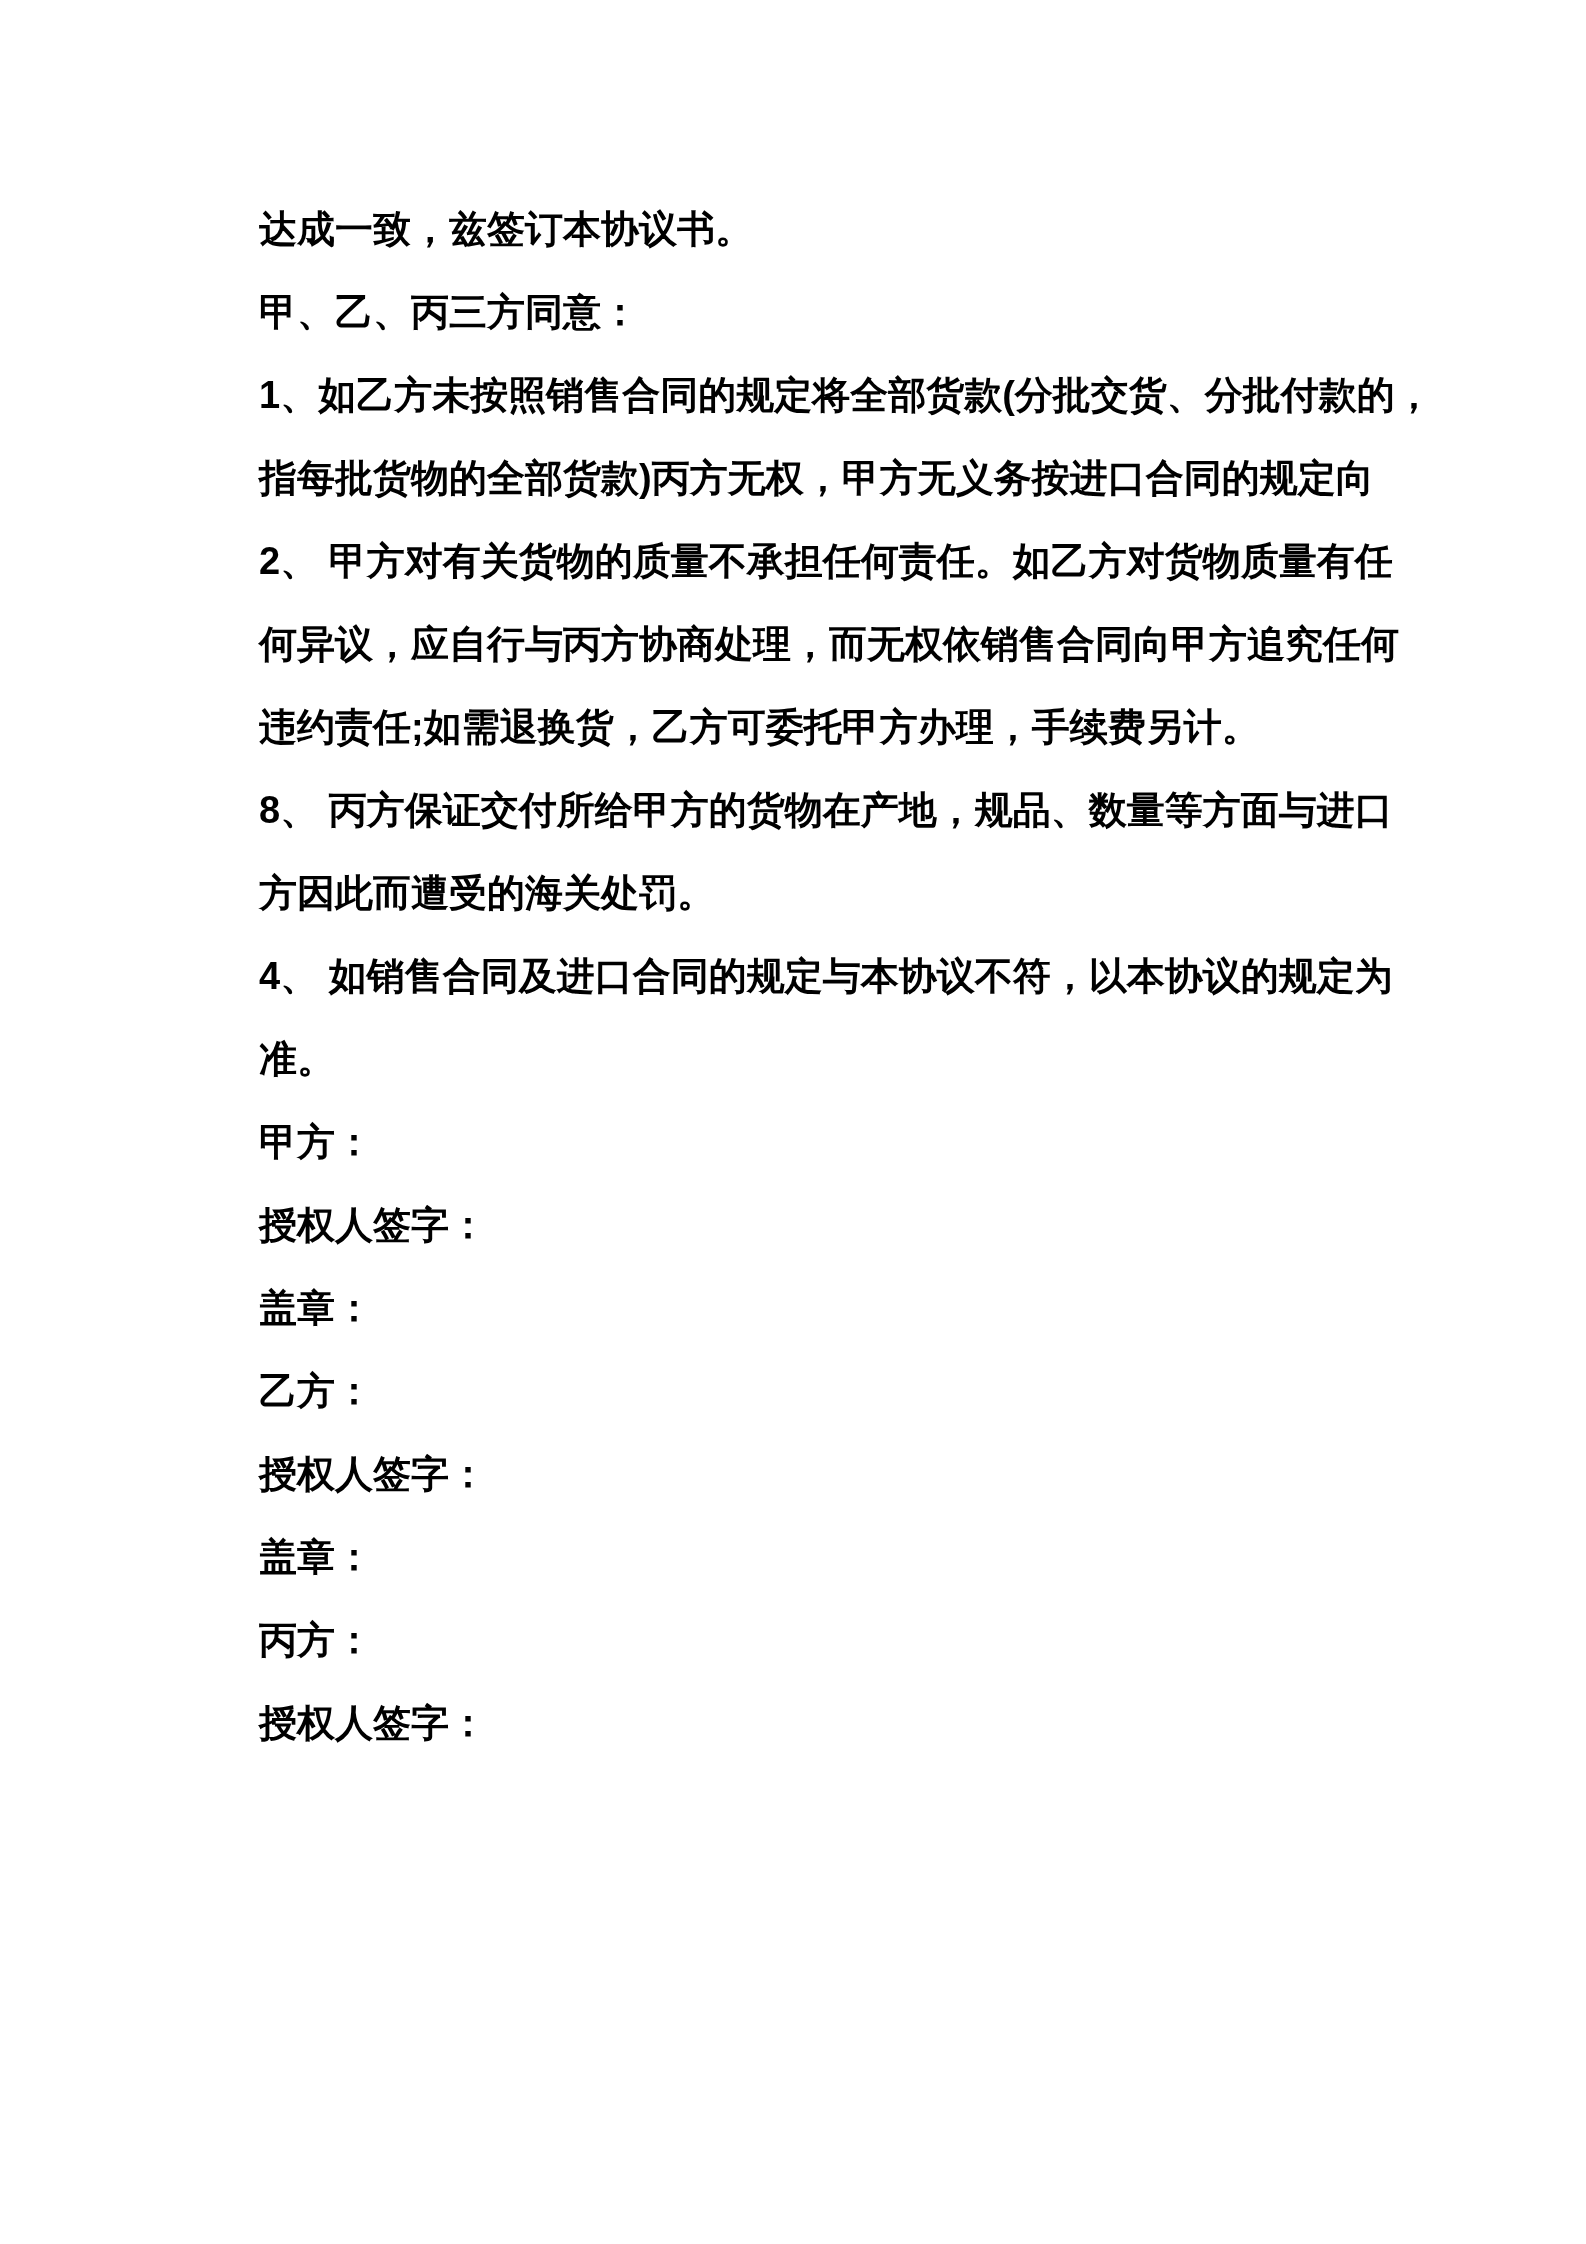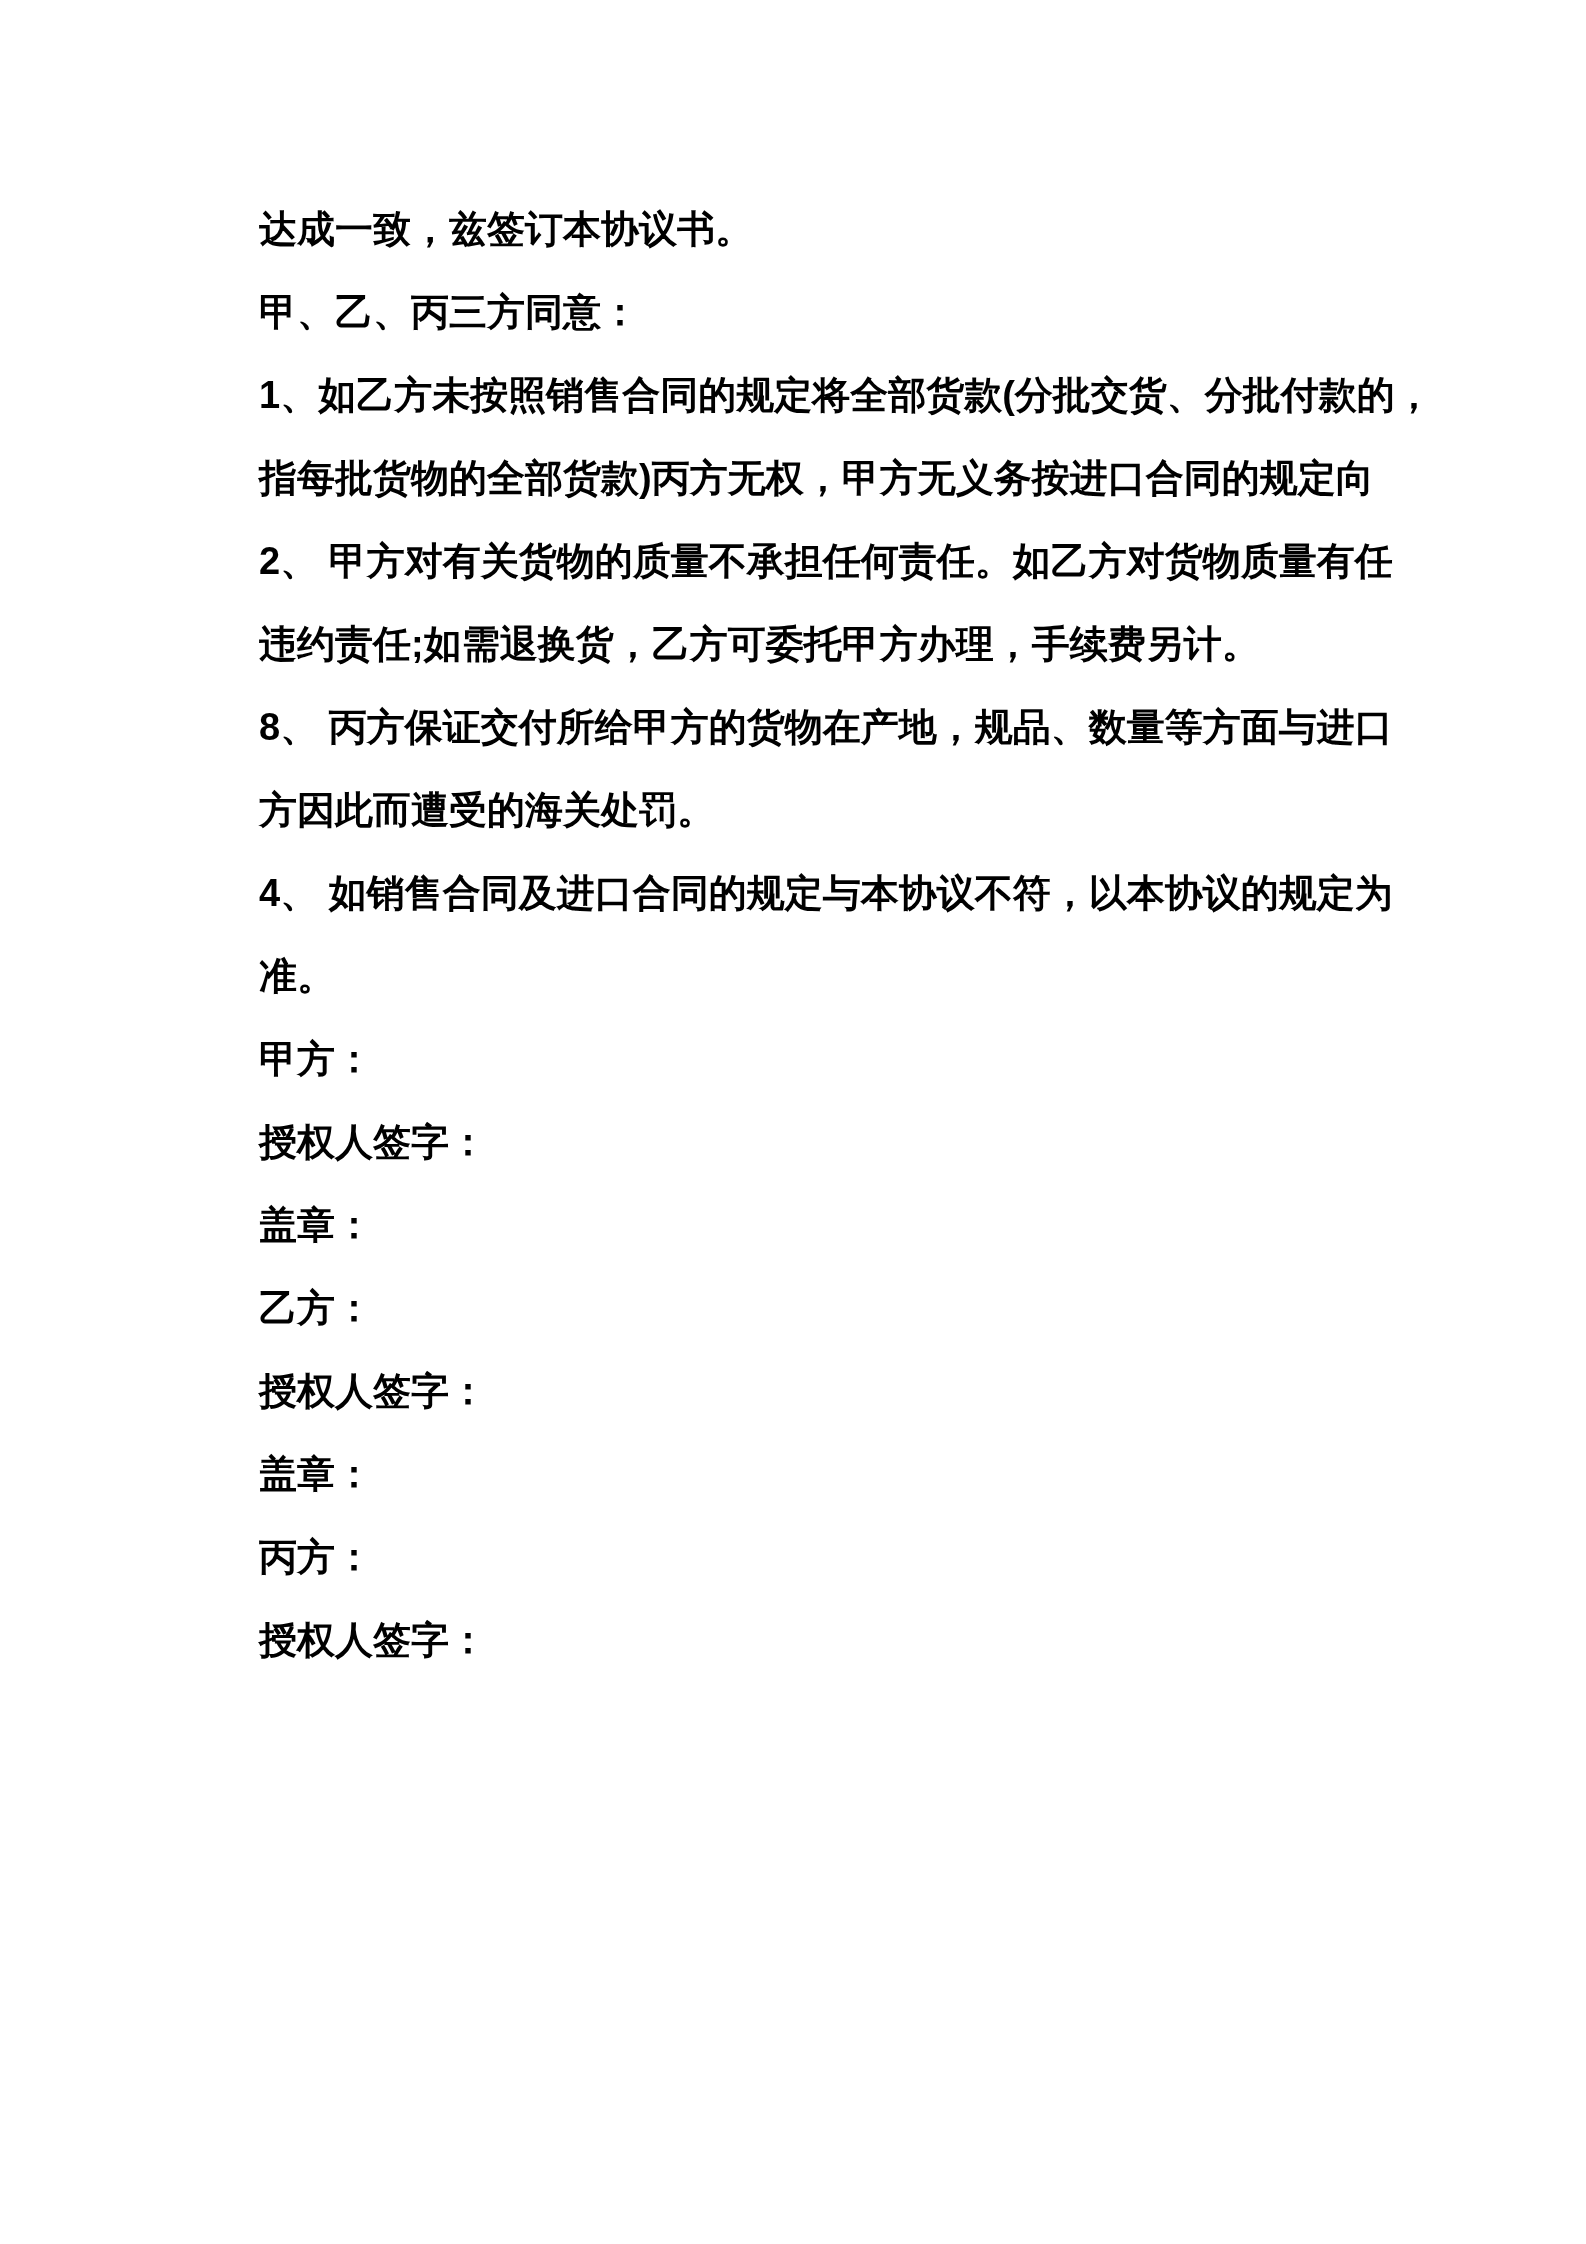--- a/index.html
+++ b/index.html
@@ -35,20 +35,21 @@
 </head>
 <body>
 
 <div class="page">
   <div class="content">
     <div class="line">达成一致，兹签订本协议书。</div>
     <div class="line">甲、乙、丙三方同意：</div>
     <div class="line">1、如乙方未按照销售合同的规定将全部货款(分批交货、分批付款的，</div>
     <div class="line">指每批货物的全部货款)丙方无权，甲方无义务按进口合同的规定向</div>
     <div class="line">2、 甲方对有关货物的质量不承担任何责任。如乙方对货物质量有任</div>
+    <div class="line">何异议，应自行与丙方协商处理，而无权依销售合同向甲方追究任何</div>
     <div class="line">违约责任;如需退换货，乙方可委托甲方办理，手续费另计。</div>
     <div class="line">8、 丙方保证交付所给甲方的货物在产地，规品、数量等方面与进口</div>
     <div class="line">方因此而遭受的海关处罚。</div>
     <div class="line">4、 如销售合同及进口合同的规定与本协议不符，以本协议的规定为</div>
     <div class="line">准。</div>
     <div class="line">甲方：</div>
     <div class="line">授权人签字：</div>
     <div class="line">盖章：</div>
     <div class="line">乙方：</div>
     <div class="line">授权人签字：</div>

